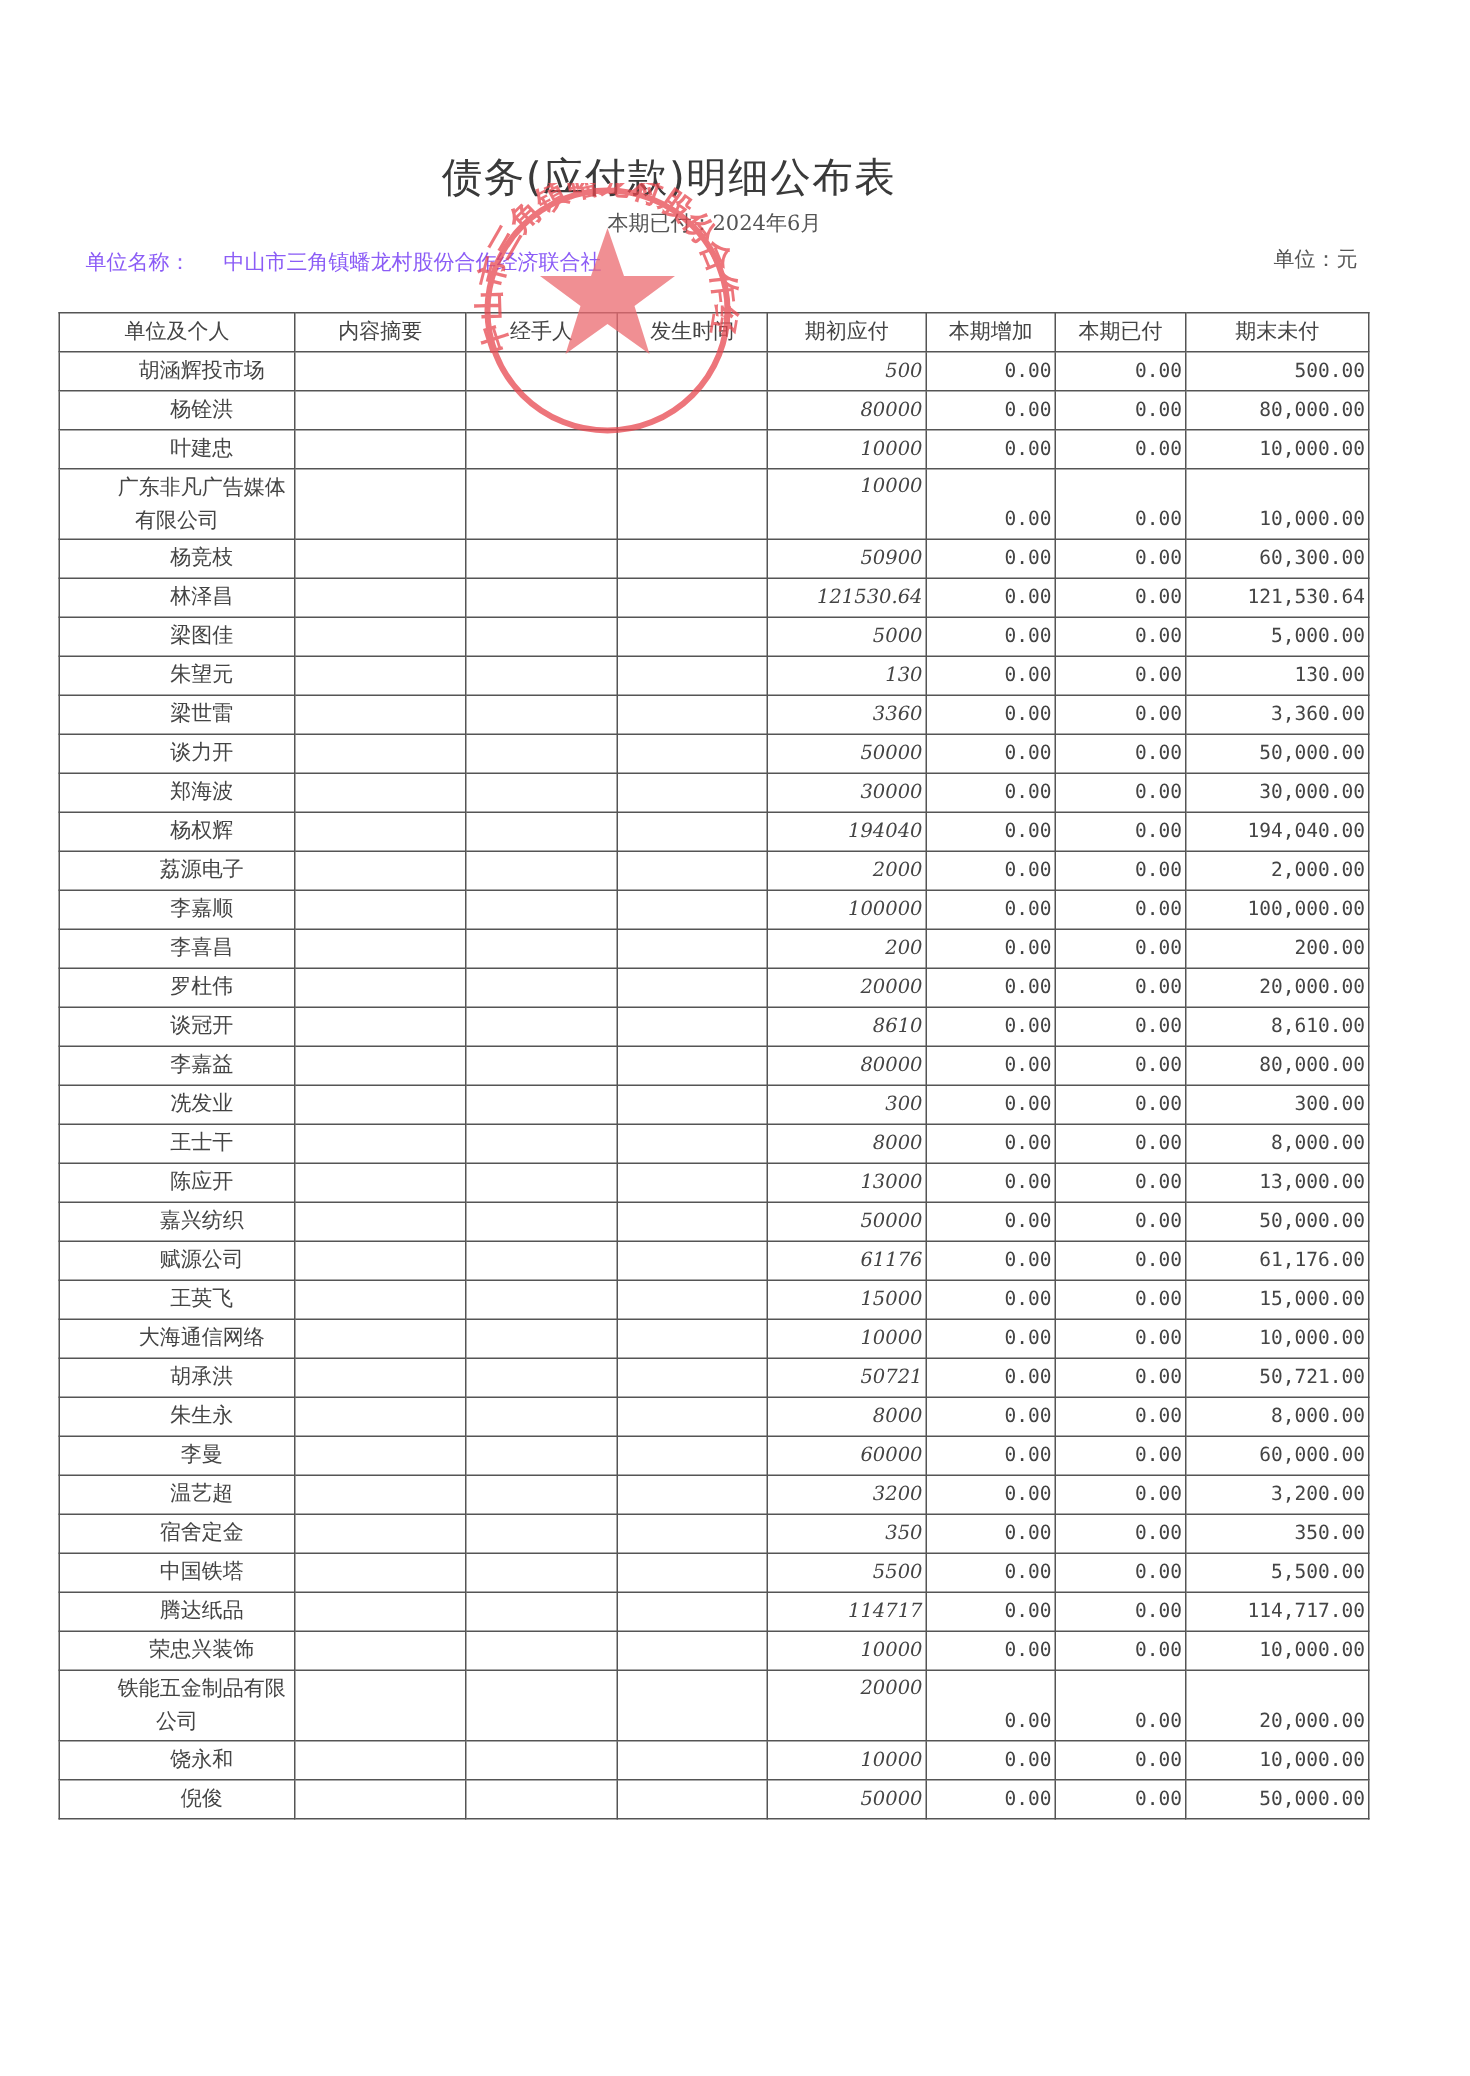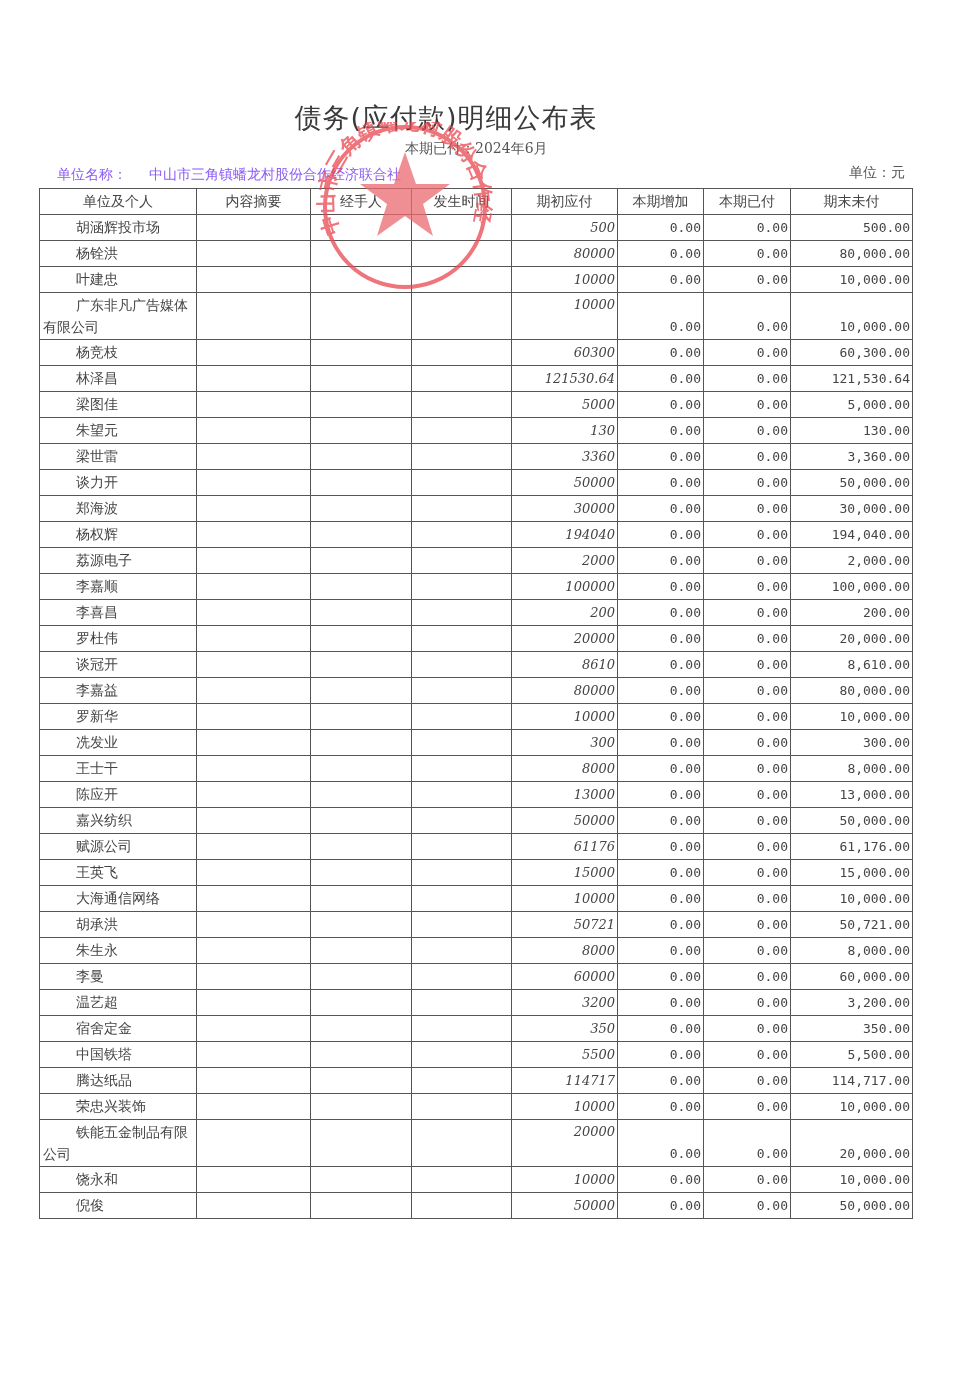--- a/index.html
+++ b/index.html
@@ -4,25 +4,25 @@
 <style>
   html,body{margin:0;padding:0;background:#fff;}
   body{width:980px;height:1384px;position:relative;overflow:hidden;
        font-family:"DejaVu Serif","Liberation Serif",serif;color:#444;}
   .title{position:absolute;left:0;width:892px;top:100px;text-align:center;
          font-size:27px;letter-spacing:1px;color:#3a3a3a;font-family:"DejaVu Sans","Liberation Sans",sans-serif;}
   .period{position:absolute;left:405px;top:140px;font-size:14px;color:#555;}
   .unit-name{position:absolute;left:57px;top:166px;font-size:14px;color:#8b5cf6;}
   .unit-name .lbl{margin-right:22px;}
   .currency{position:absolute;left:849px;top:164px;font-size:14px;color:#555;}
-  table{position:absolute;left:39px;top:188px;border-collapse:collapse;table-layout:fixed;}
+  table{position:absolute;left:39px;top:208px;border-collapse:collapse;table-layout:fixed;}
   td,th{border:1.5px solid #555;padding:0 3px;font-size:14px;font-weight:normal;color:#444;
         height:25px;line-height:25px;overflow:hidden;white-space:nowrap;}
   th{text-align:center;height:24px;}
-  td.name{padding-left:36px;}
+  td.name{padding-left:36px;text-align:center;}
   td.name.wrap{white-space:normal;line-height:22px;padding-left:3px;text-indent:33px;}
   td.num{text-align:right;font-family:"DejaVu Sans Mono","Liberation Mono",monospace;font-size:13px;padding-right:2px;}
   td.open{font-family:"DejaVu Serif","Liberation Serif",serif;font-style:italic;}
   tr.two td{height:46px;margin-top:40px;}
   tr.two td.num{vertical-align:bottom;line-height:24px;}
   tr.two td.open{vertical-align:top;line-height:24px;}
   .stamp{position:absolute;left:310px;top:122px;width:190px;height:170px;pointer-events:none;opacity:.75;}
 </style>
 </head>
 <body>
@@ -98,21 +98,21 @@
         <td class="num open">10000</td>
         <td class="num">0.00</td>
         <td class="num">0.00</td>
         <td class="num">10,000.00</td>
       </tr>
       <tr>
         <td class="name">杨竞枝</td>
         <td></td>
         <td></td>
         <td></td>
-        <td class="num open">60300</td>
+        <td class="num open">50900</td>
         <td class="num">0.00</td>
         <td class="num">0.00</td>
         <td class="num">60,300.00</td>
       </tr>
       <tr>
         <td class="name">林泽昌</td>
         <td></td>
         <td></td>
         <td></td>
         <td class="num open">121530.64</td>
@@ -232,30 +232,20 @@
       </tr>
       <tr>
         <td class="name">李嘉益</td>
         <td></td>
         <td></td>
         <td></td>
         <td class="num open">80000</td>
         <td class="num">0.00</td>
         <td class="num">0.00</td>
         <td class="num">80,000.00</td>
-      </tr>
-      <tr>
-        <td class="name">罗新华</td>
-        <td></td>
-        <td></td>
-        <td></td>
-        <td class="num open">10000</td>
-        <td class="num">0.00</td>
-        <td class="num">0.00</td>
-        <td class="num">10,000.00</td>
       </tr>
       <tr>
         <td class="name">冼发业</td>
         <td></td>
         <td></td>
         <td></td>
         <td class="num open">300</td>
         <td class="num">0.00</td>
         <td class="num">0.00</td>
         <td class="num">300.00</td>

